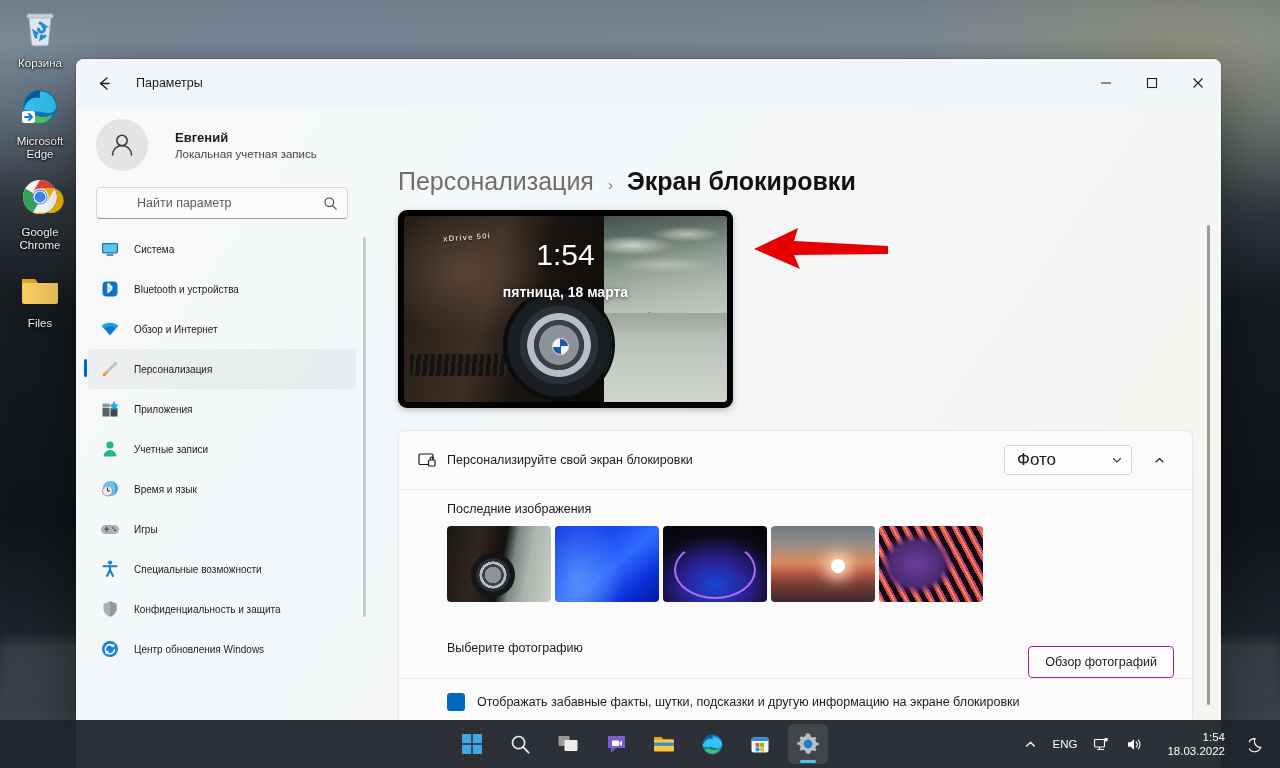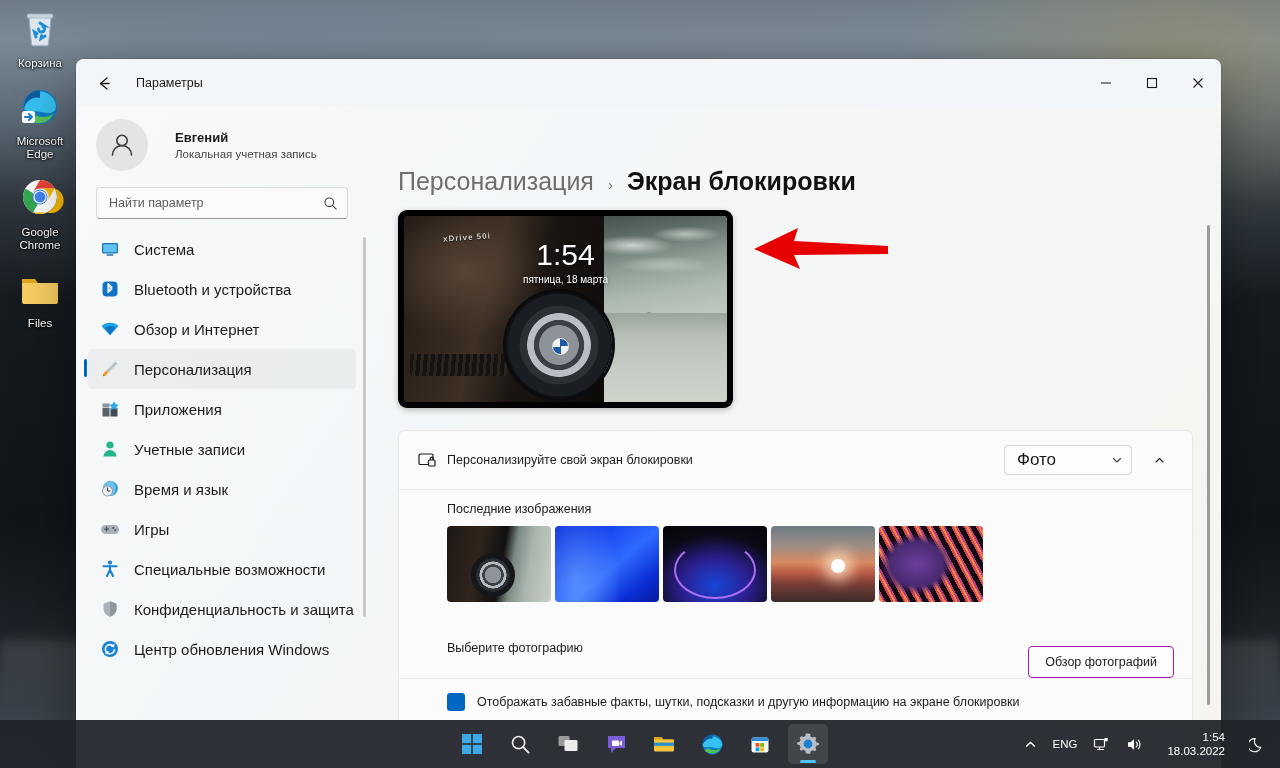--- a/index.html
+++ b/index.html
@@ -97,37 +97,37 @@
 
   .searchwrap { padding: 0 24px 0 20px; }
   .searchbox {
     height: 32px; background: #fbfbfb; border: 1px solid #d9d9d9;
     border-bottom-color: #9a9a9a;
     border-radius: 4px; display: flex; align-items: center;
     padding: 0 9px 0 12px; cursor: text;
   }
   .searchbox input {
     flex: 1; border: none; outline: none; background: transparent;
-    font-family: inherit; font-size: 12.5px; color: #1b1b1b;
+    font-family: inherit; font-size: 12.5px; color: #1b1b1b; margin-left: 28px;
   }
   .searchbox input::placeholder { color: #5d5d5d; }
 
   .navlist { margin-top: 10px; flex: 1; overflow: hidden; position: relative; padding-left: 8px; }
   .navitem {
     height: 40px; display: flex; align-items: center; gap: 14px;
     padding-left: 12px; margin: 0 16px 0 4px; border-radius: 4px;
     cursor: pointer; position: relative;
   }
   .navitem.active { background: rgba(0,0,0,0.045); }
   .navitem.active::before {
     content: ""; position: absolute; left: -4px; top: 10px;
     width: 3px; height: 18px; border-radius: 2px; background: #0067c0;
   }
   .navitem .ico { width: 20px; height: 20px; flex: none; position: relative; }
-  .navitem .txt { font-size: 15px; color: #1b1b1b; white-space: nowrap; }
+  .navitem .txt { font-size: 10px; color: #1b1b1b; white-space: nowrap; }
 
   .side-scroll {
     position: absolute; right: 6px; top: 8px; width: 3px; height: 380px;
     background: #c8c8c8; border-radius: 2px;
   }
 
   
   .main { flex: 1; min-width: 0; position: relative; overflow: hidden; padding-left: 26px; }
   .breadcrumb { display: flex; align-items: baseline; gap: 14px; padding: 60px 0 0 0; }
   .bc-parent { font-size: 25px; color: #6e6e6e; cursor: pointer; }
@@ -197,21 +197,21 @@
     font-family: "Liberation Sans", sans-serif; font-weight: bold;
     text-shadow: 0 1px 1px rgba(0,0,0,0.8);
     transform: rotate(-4deg);
   }
   .pv-clock {
     position: absolute; left: 50%; top: 12%; transform: translateX(-50%);
     text-align: center; color: #fff;
     text-shadow: 0 1px 4px rgba(0,0,0,0.65);
   }
   .pv-time { font-size: 30px; font-weight: 300; line-height: 34px; letter-spacing: 0px; }
-  .pv-date { font-size: 10px; font-weight: normal; margin-top: 2px; }
+  .pv-date { font-size: 14px; font-weight: bold; margin-top: 12px; }
 
   
   .card {
     margin-top: 22px; width: 795px;
     background: #fbfbfb; border: 1px solid #e8e8e8;
     border-radius: 7px; overflow: hidden;
     box-shadow: 0 1px 2px rgba(0,0,0,0.04);
   }
   .card-row {
     display: flex; align-items: center; padding: 0 18px; min-height: 58px;

